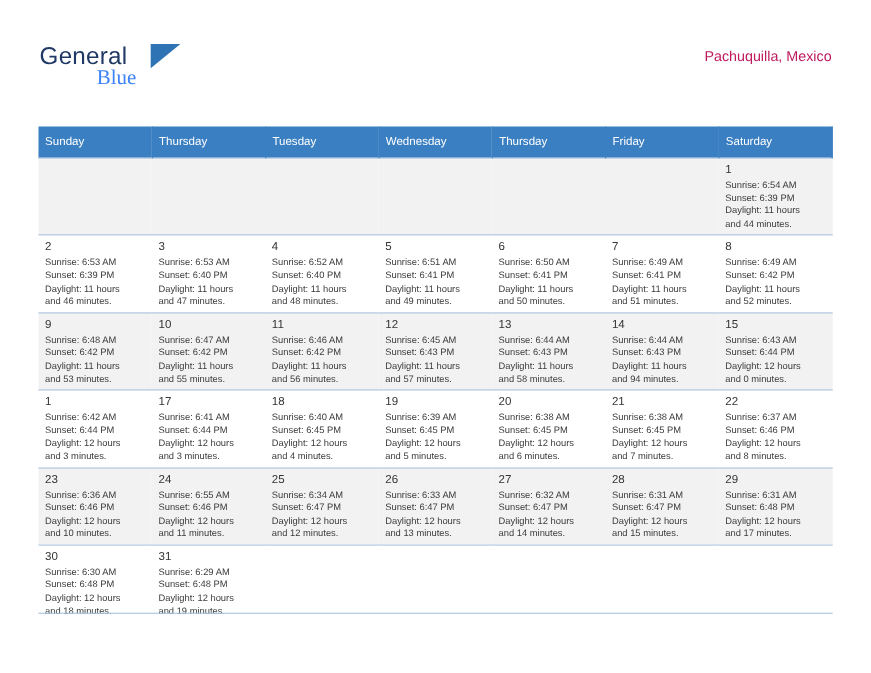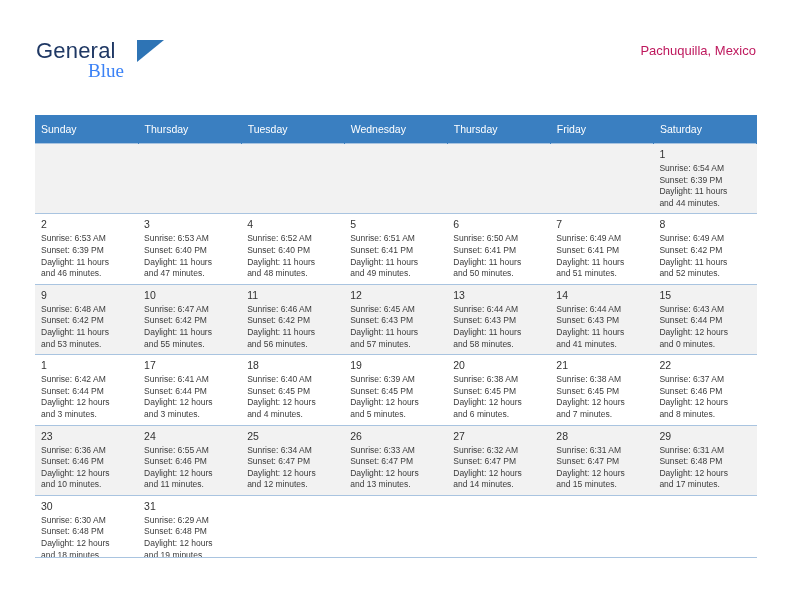--- a/index.html
+++ b/index.html
@@ -334,21 +334,21 @@
               </div>
             </div>
           </td>
           <td>
             <div class="cell-inner">
               <div class="daynum">14</div>
               <div class="info">
                 <div>Sunrise: 6:44 AM</div>
                 <div>Sunset: 6:43 PM</div>
                 <div>Daylight: 11 hours</div>
-                <div>and 41 minutes.</div>
+                <div>and 94 minutes.</div>
               </div>
             </div>
           </td>
           <td>
             <div class="cell-inner">
               <div class="daynum">15</div>
               <div class="info">
                 <div>Sunrise: 6:43 AM</div>
                 <div>Sunset: 6:44 PM</div>
                 <div>Daylight: 12 hours</div>

